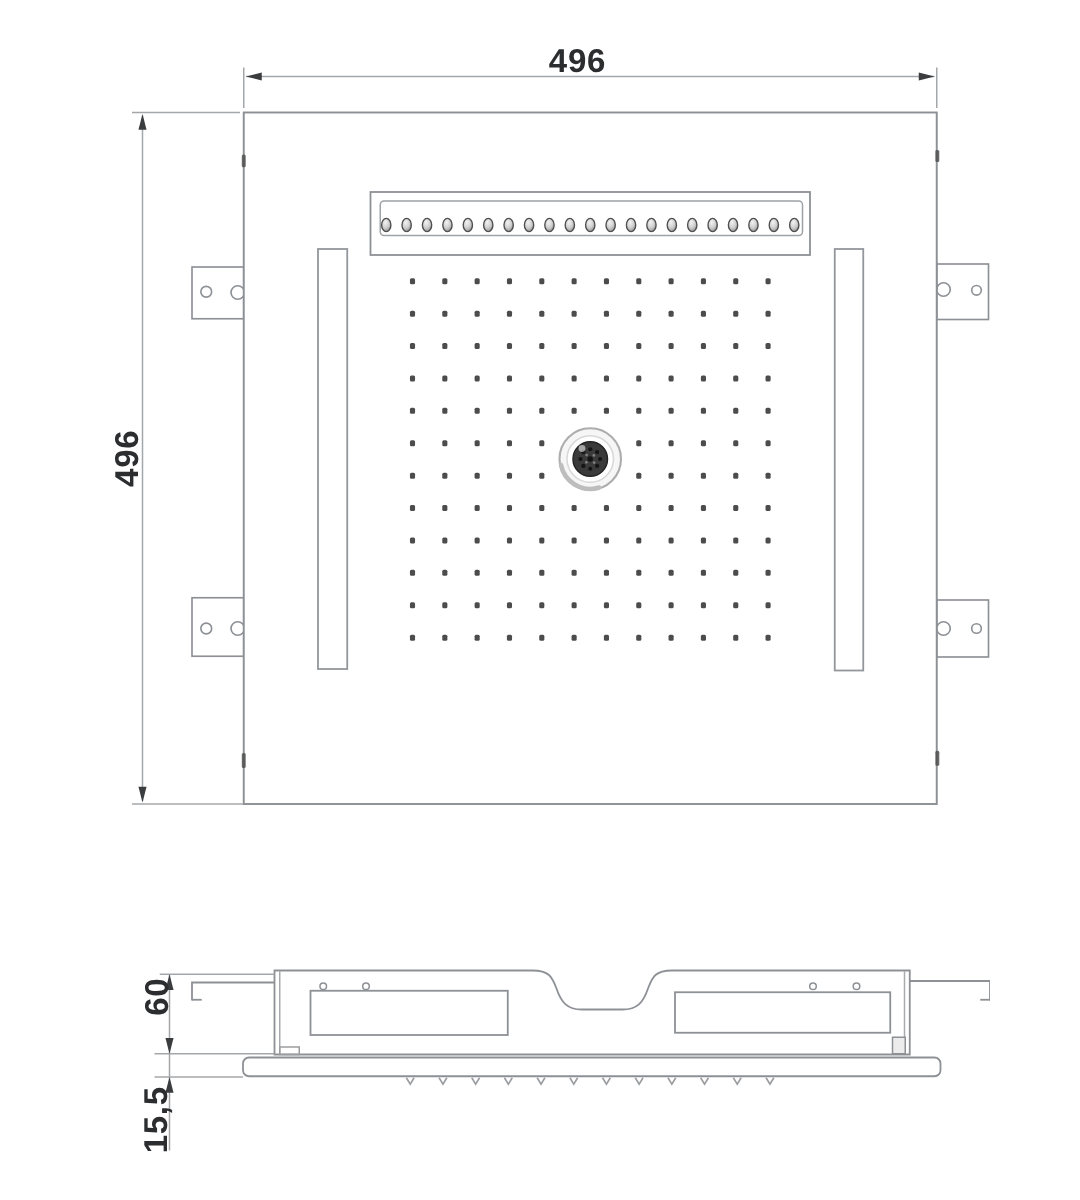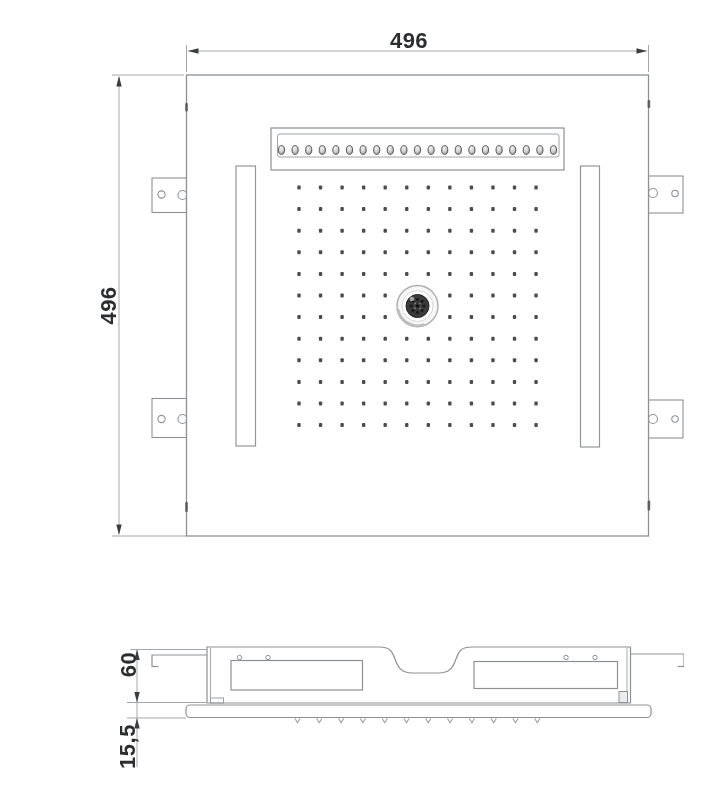--- a/index.html
+++ b/index.html
@@ -1,16 +1,16 @@
 <!DOCTYPE html>
 <html><head>
 <meta charset="utf-8">
 <style>
   html,body{margin:0;padding:0;background:#ffffff;}
-  .stage{position:relative;width:660px;height:800px;background:#ffffff;overflow:hidden;padding-left:24px;}
+  .stage{position:relative;width:660px;height:800px;background:#ffffff;overflow:hidden;}
   svg{display:block;}
   text{font-family:"Liberation Sans", sans-serif;font-weight:700;fill:#2b2d2f;letter-spacing:.5px;}
   .dimtext{font-size:22px;}
 </style>
 </head>
 <body>
 
 <div class="stage">
 <svg width="720" height="800" viewBox="0 0 720 800">
   <defs>

